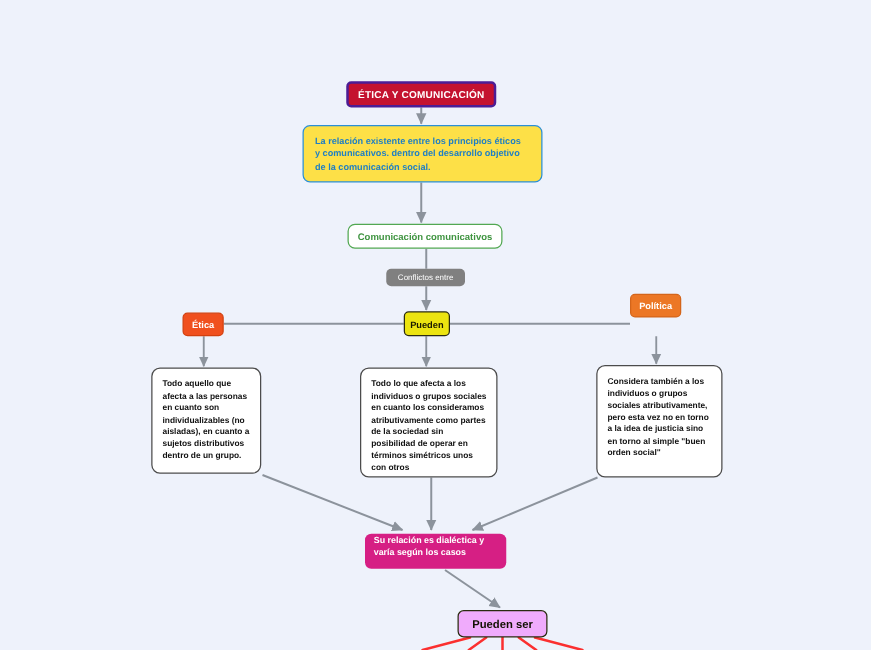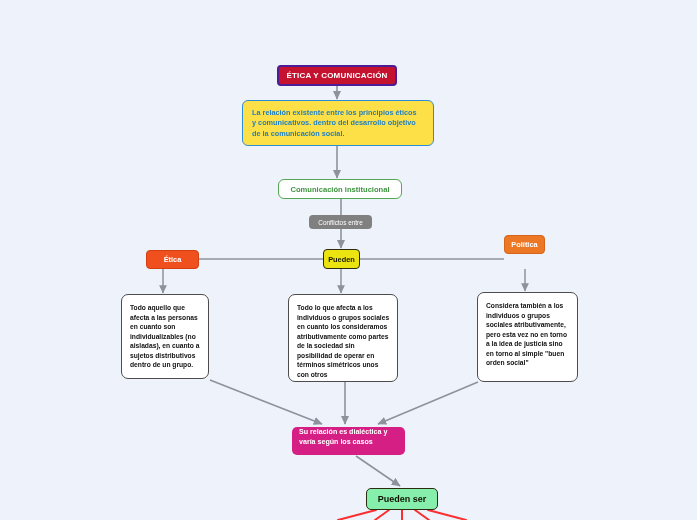--- a/index.html
+++ b/index.html
@@ -101,21 +101,21 @@
     border-radius: 4px;
     display: flex;
     align-items: center;
     justify-content: center;
     text-align: center;
     font-size: 7.4px;
     font-weight: bold;
   }
   .n-etica {
     left: 146px; top: 250px;
-    width: 53px;
+    width: 33px;
     background: #f0501e;
     border: 1px solid #d2400f;
     color: #ffffff;
   }
   .n-moral {
     left: 323px; top: 249px;
     width: 37px; height: 20px;
     background: #ece410;
     border: 1.6px solid #2b2b10;
     color: #1a1a00;
@@ -155,21 +155,21 @@
     font-weight: bold;
     line-height: 1.48;
     padding: 0 7px;
     text-align: left;
   }
 
   
   .n-pueden {
     left: 366px; top: 488px;
     width: 72px; height: 22px;
-    background: #86efac;
+    background: #f0abfc;
     border: 1.8px solid #2b2b10;
     border-radius: 5px;
     color: #111100;
     font-size: 9px;
     font-weight: bold;
     display: flex;
     align-items: center;
     justify-content: center;
     text-align: center;
   }
@@ -214,21 +214,21 @@
       <line x1="402" y1="510" x2="402" y2="520"></line>
       <line x1="415" y1="510" x2="429" y2="520"></line>
       <line x1="428" y1="510" x2="466" y2="520"></line>
     </g>
   </svg>
 
   <div class="node n-root">ÉTICA Y COMUNICACIÓN</div>
 
   <div class="node n-desc">La relación existente entre los principios éticos  y comunicativos. dentro del desarrollo objetivo de la comunicación social.</div>
 
-  <div class="node n-ci">Comunicación institucional</div>
+  <div class="node n-ci">Comunicación comunicativos</div>
 
   <div class="node n-pill">Conflictos entre</div>
 
   <div class="node chip n-etica">Ética</div>
   <div class="node chip n-moral">Pueden</div>
   <div class="node chip n-politica">Política</div>
 
   <div class="node detail n-d-etica">Todo aquello que afecta a las personas en cuanto son individualizables (no aisladas), en cuanto a sujetos distributivos dentro de un grupo.</div>
   <div class="node detail n-d-moral">Todo lo que afecta a los individuos o grupos sociales en cuanto los consideramos atributivamente como partes de la sociedad sin posibilidad de operar en términos simétricos unos con otros</div>
   <div class="node detail n-d-politica">Considera también a los individuos o grupos sociales atributivamente, pero esta vez no en torno a la idea de justicia sino en torno al simple "buen orden social"</div>

